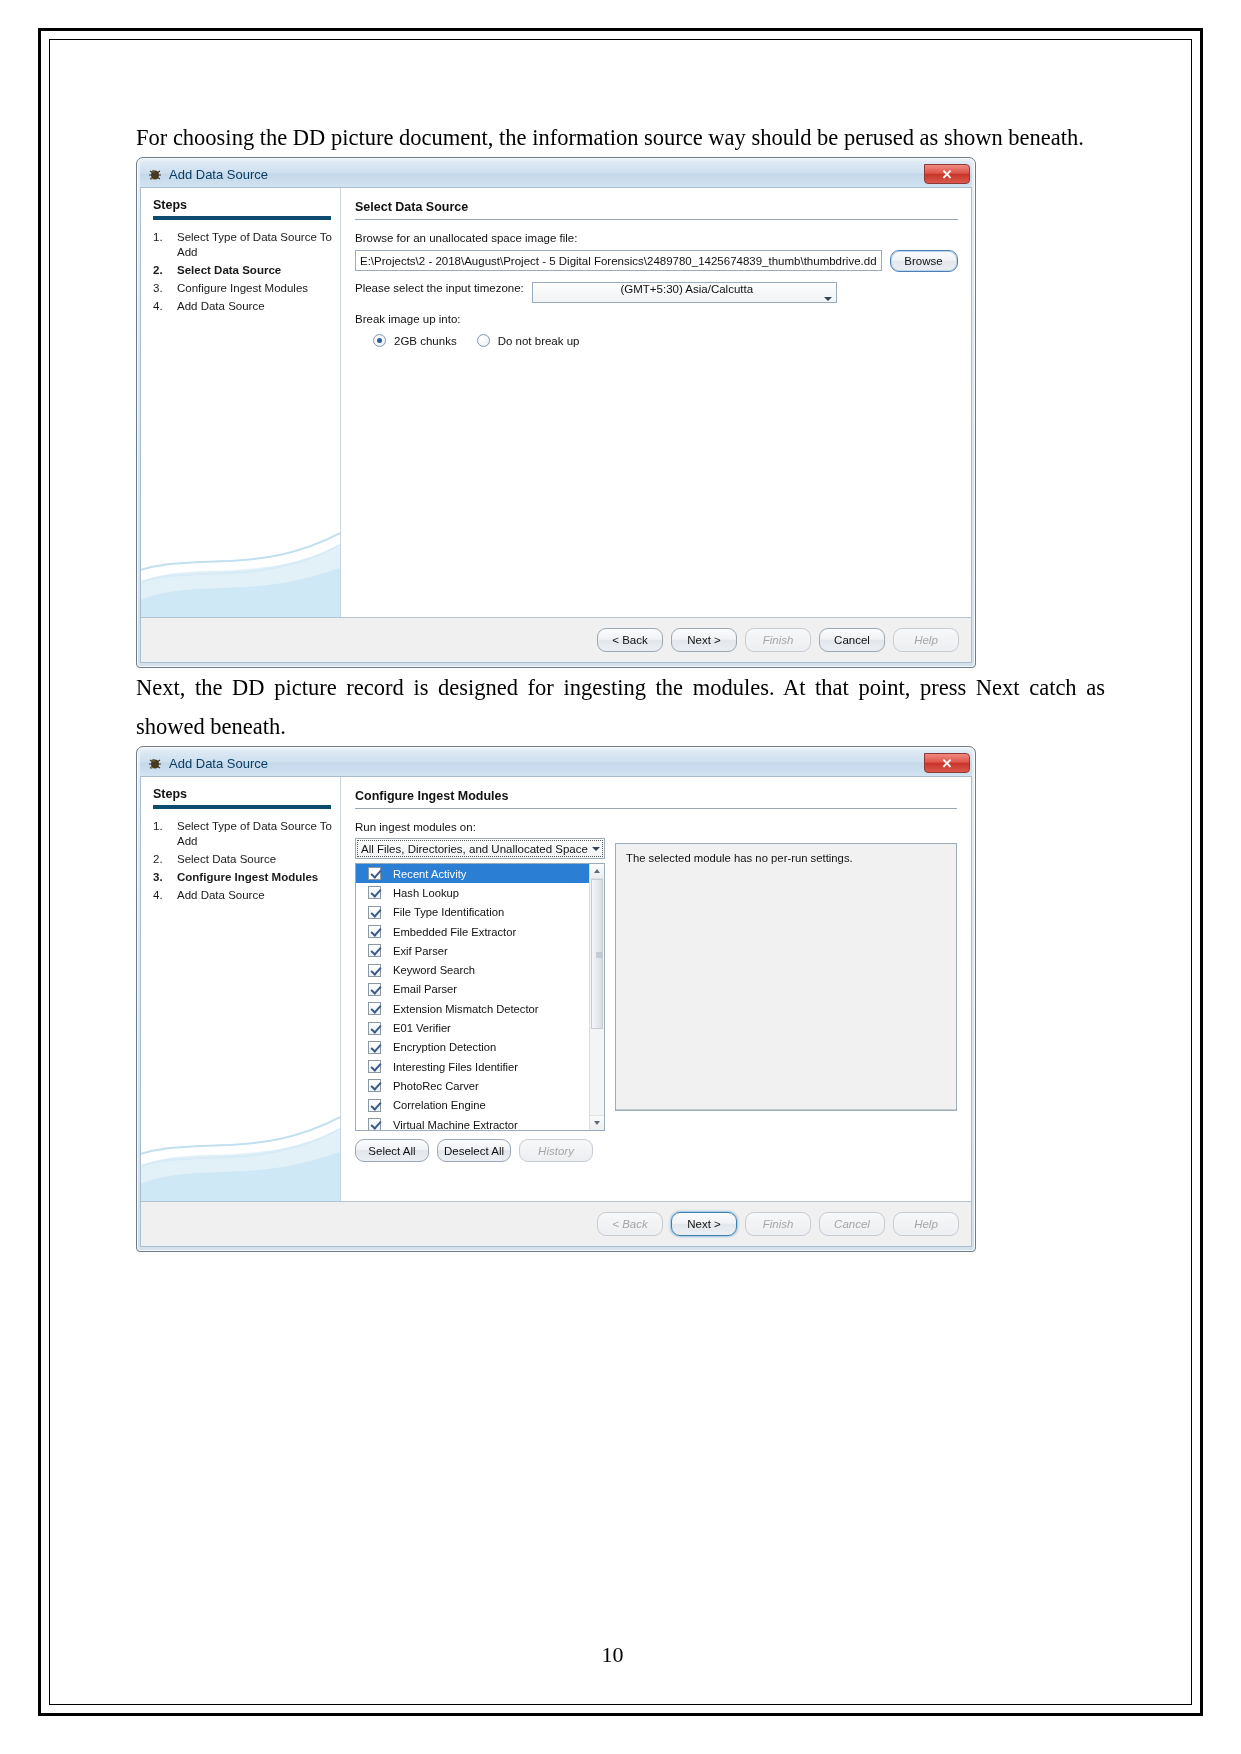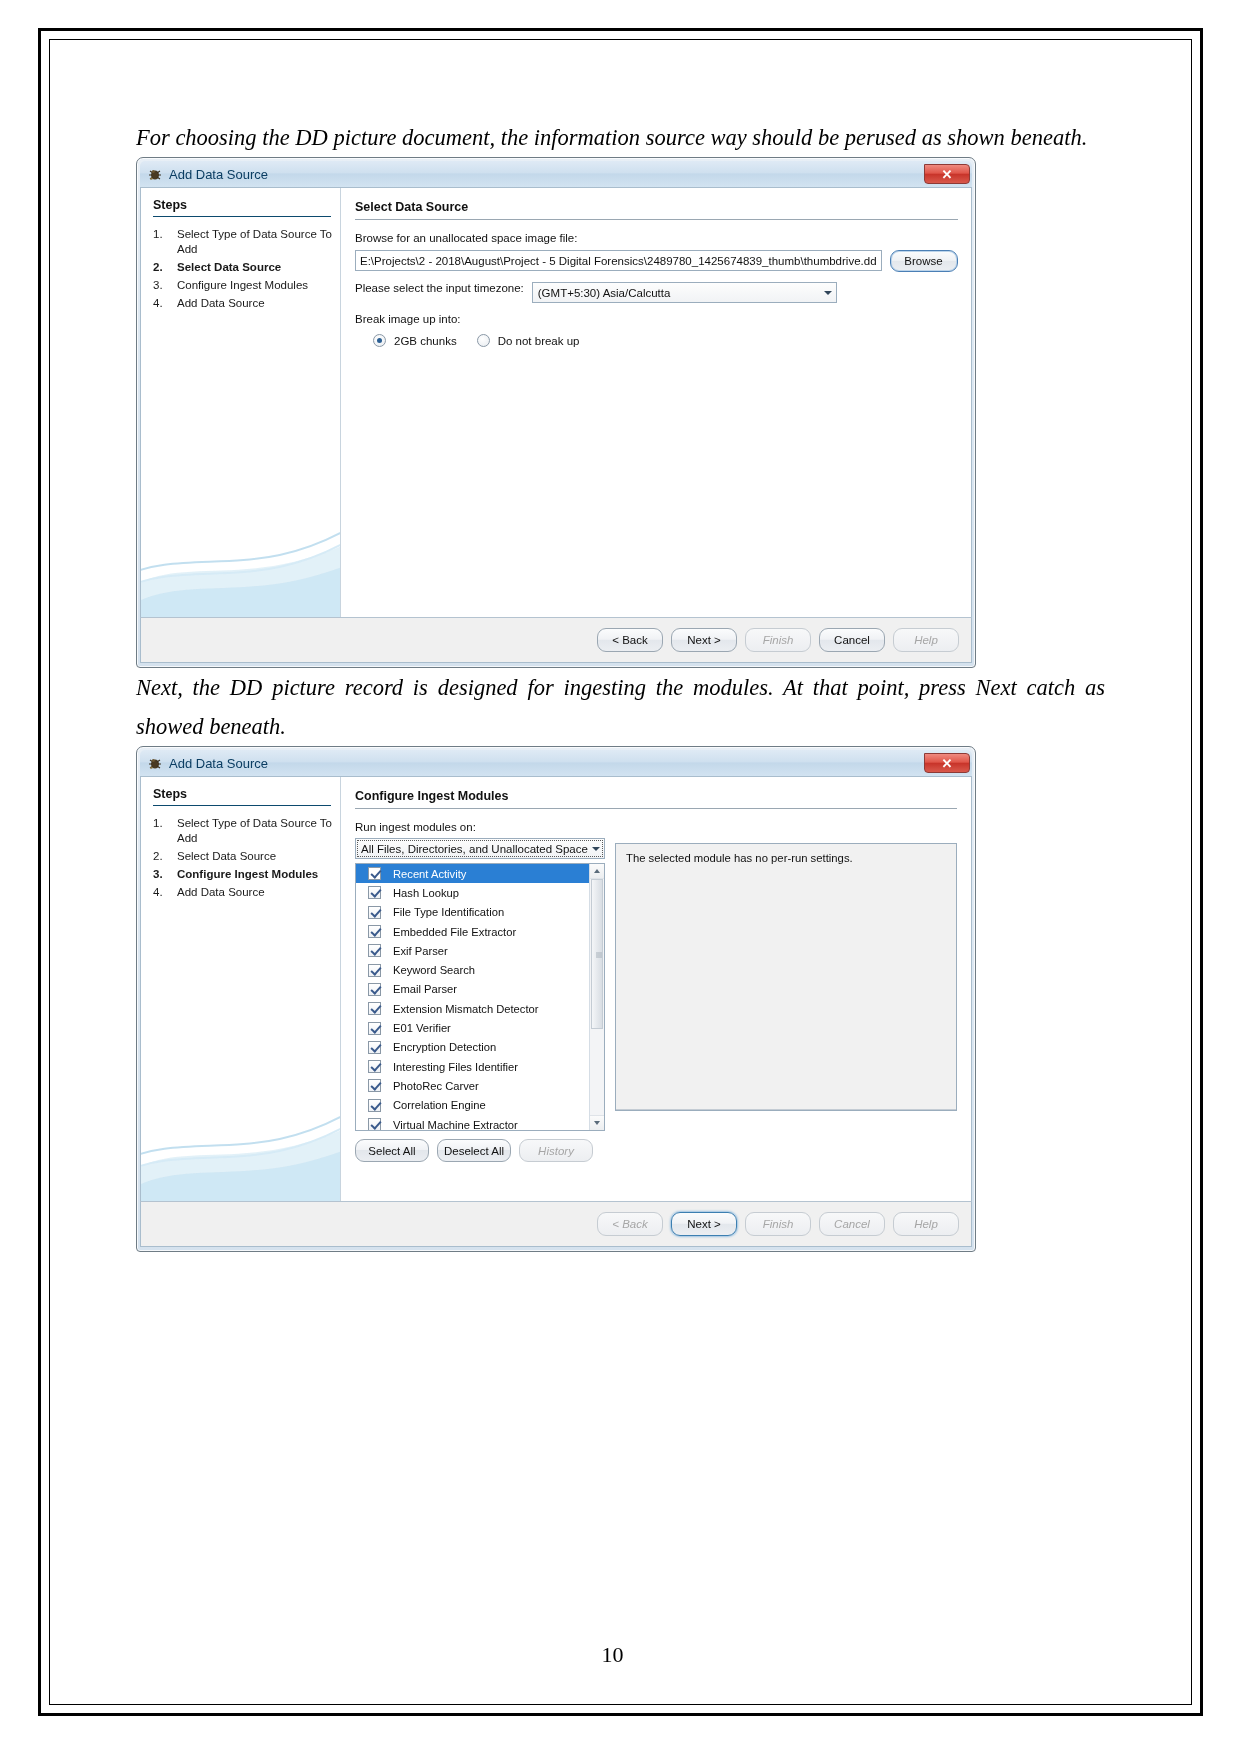--- a/index.html
+++ b/index.html
@@ -28,21 +28,20 @@
     left: 86px; top: 78px; right: 86px; bottom: 20px;
   }
   p.para {
     font-family: "Liberation Serif", serif;
     font-size: 22.5px;
     line-height: 39px;
     text-align: justify;
     text-align-last: left;
     color: #000;
     margin: 0;
-    font-style: italic;
   }
   .para-1 { margin-bottom: 14px; }
   .para-2 { margin-top: 40px; margin-bottom: 14px; }
 
   
   .dlg {
     position: relative;
     border: 1px solid #6f7c85;
     border-radius: 7px 7px 4px 4px;
     background: linear-gradient(to bottom, #e8eff6 0%, #dde8f2 40%, #d5e2ee 100%);
@@ -105,21 +104,21 @@
     background: #fff;
     border-right: 1px solid #c8d4de;
     padding: 10px 8px 0 12px;
     position: relative;
     overflow: hidden;
   }
   .steps-head {
     font-size: 12.5px;
     font-weight: bold;
     color: #111;
-    border-bottom: 1px solid #0c4a6e;
+    border-bottom: 4px solid #0c4a6e;
     padding-bottom: 4px;
     margin-bottom: 10px;
     width: 178px;
   }
   .steps-list { list-style: none; margin: 0; padding: 0; }
   .steps-list li {
     font-size: 11.5px;
     color: #1a1a1a;
     line-height: 15px;
     margin-bottom: 3px;
@@ -410,21 +409,21 @@
 
         <div class="lbl">Browse for an unallocated space image file:</div>
 
         <div class="row mt6">
           <div class="textinput">E:\Projects\2 - 2018\August\Project - 5 Digital Forensics\2489780_1425674839_thumb\thumbdrive.dd</div>
           <div class="btn browse">Browse</div>
         </div>
 
         <div class="row mt10">
           <span class="lbl">Please select the input timezone:</span>
-          <div class="combo" style="width:305px; margin-left:8px;">
+          <div class="combo" style="width:305px; margin-left:8px;flex-direction:column;">
             <span>(GMT+5:30) Asia/Calcutta</span>
             <span class="arrow">
                     <span class="tri-down"></span>
                   </span>
           </div>
         </div>
 
         <div class="lbl mt10">Break image up into:</div>
 
         <div class="radio-row">

